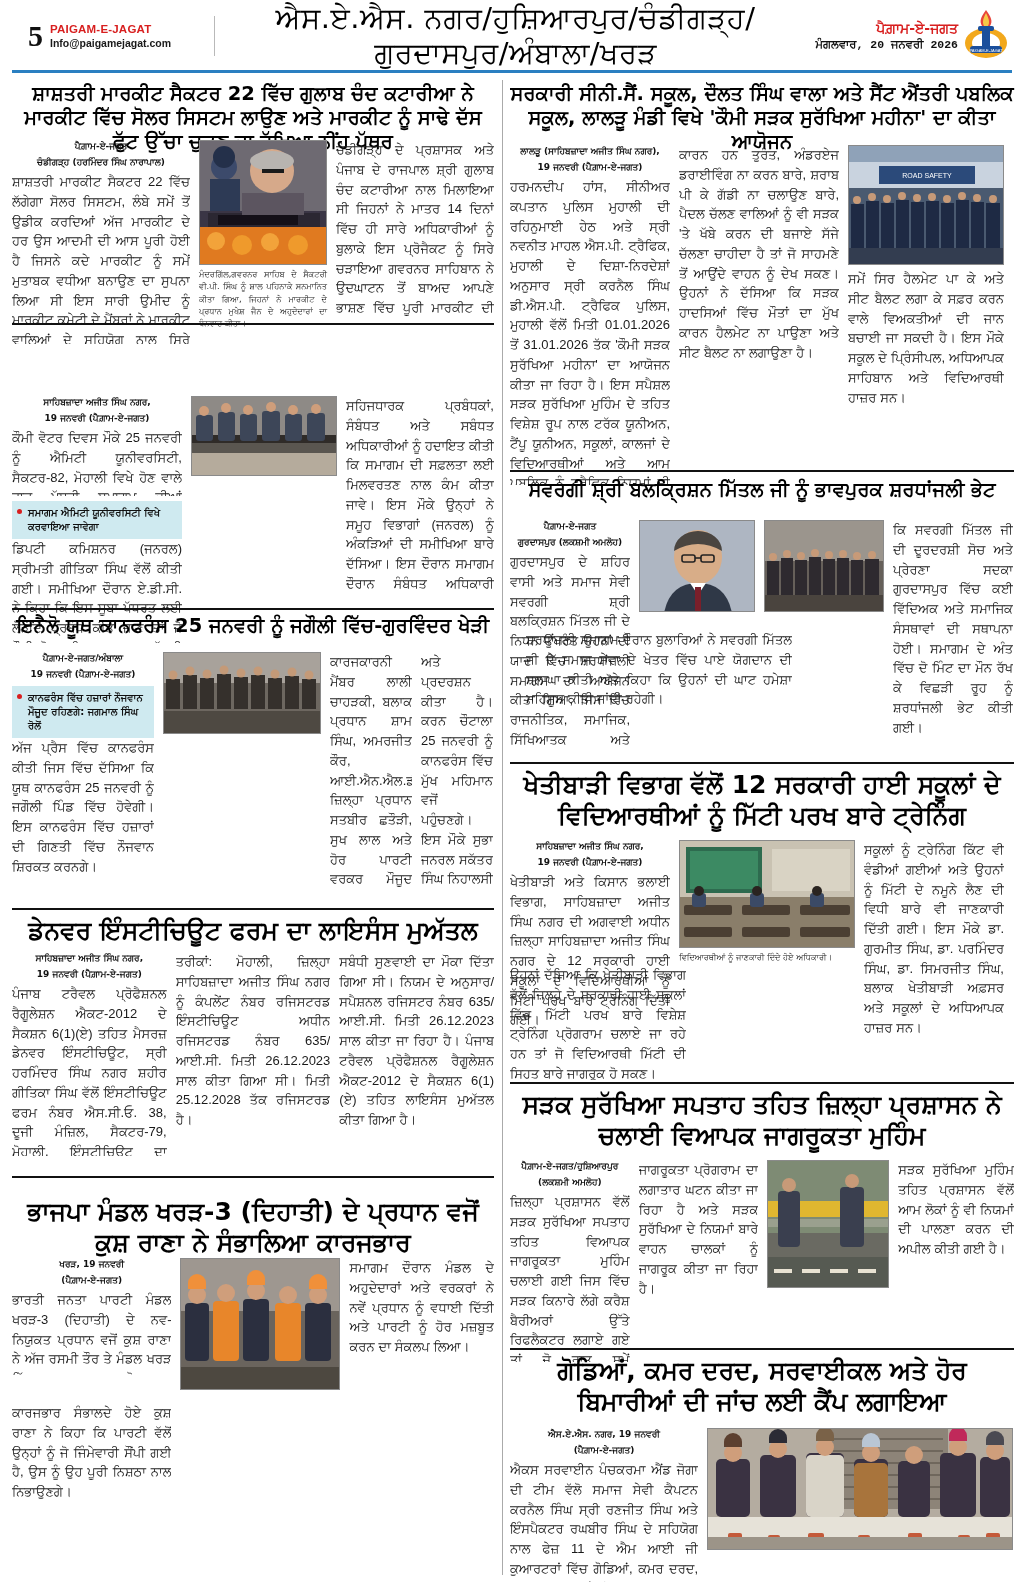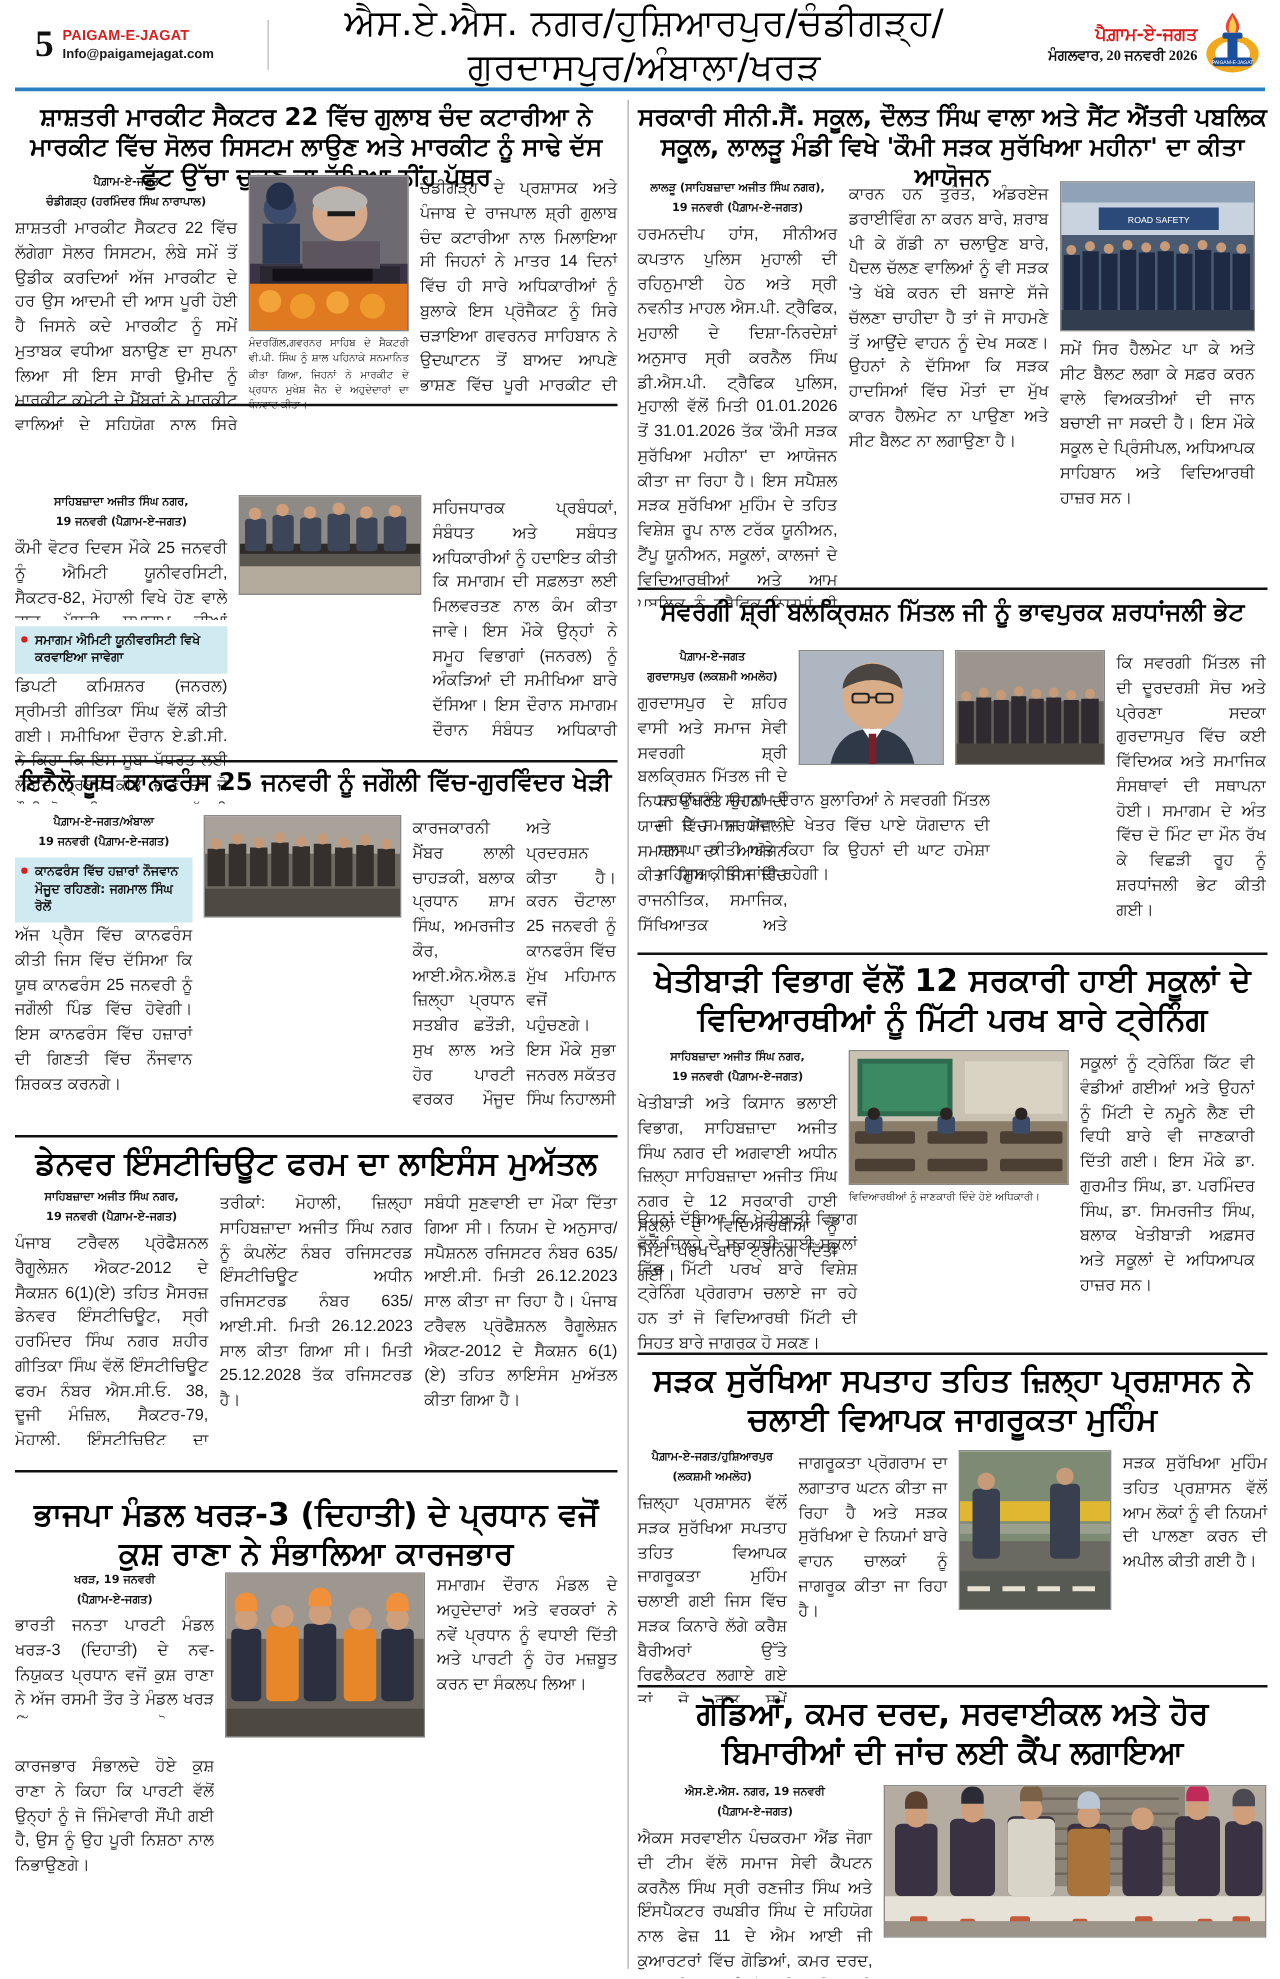--- a/index.html
+++ b/index.html
@@ -51,21 +51,21 @@
     display: flex; align-items: center; justify-content: flex-end;
     padding-right: 16px;
   }
   .mh-rtext { text-align: right; margin-right: 6px; }
   .mh-title2 {
     font-size: 14px; font-weight: bold; color: #d81f1f;
     font-family: "DejaVu Sans", sans-serif; line-height: 1.3;
   }
   .mh-date {
     font-size: 11.5px; font-weight: bold; color: #111;
-    font-family: Liberation Serif, serif; line-height: 1.4; white-space: nowrap;
+    font-family: Liberation Mono, monospace; line-height: 1.4; white-space: nowrap;
   }
   .mh-logo { width: 44px; height: 52px; position: relative; }
 
   .rule-blue {
     position: absolute; left: 12px; top: 70px; width: 1000px; height: 3px;
     background: #2a7fc1;
   }
 
   
   .block { position: absolute; }

